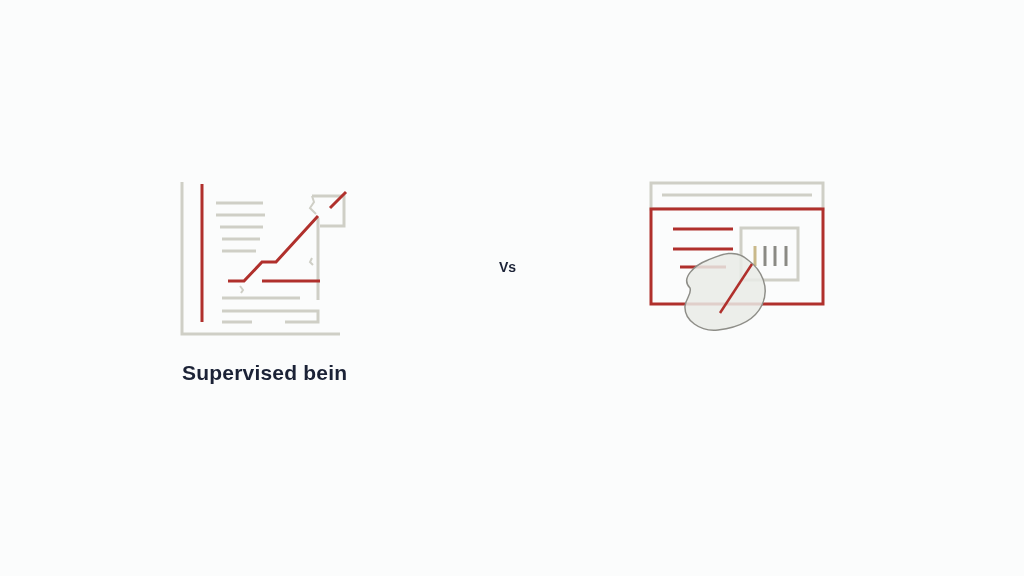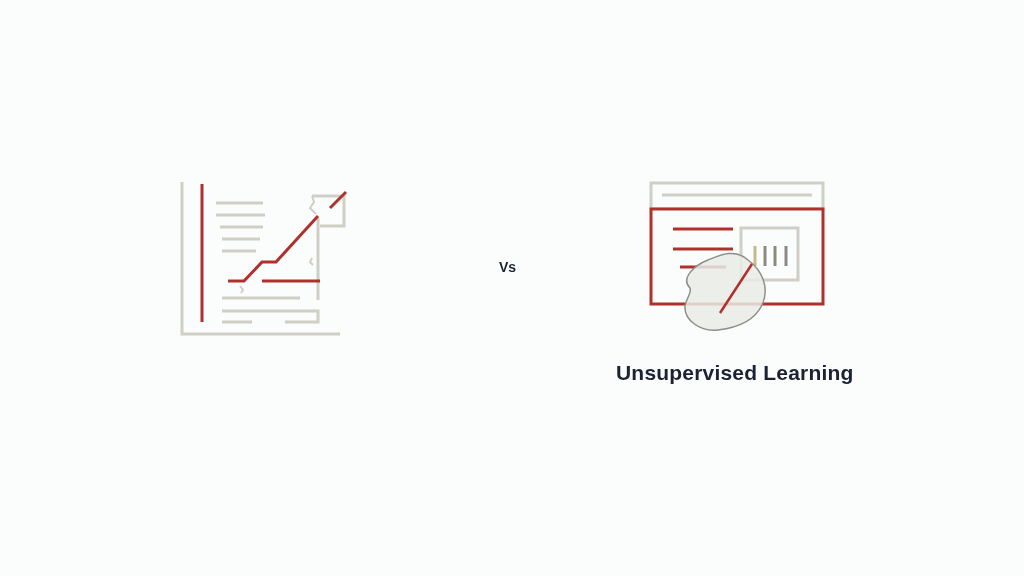--- a/index.html
+++ b/index.html
@@ -76,20 +76,21 @@
     <line x1="92" y1="111" x2="150" y2="111" stroke="#b0302c" stroke-width="3"></line>
 
     <path d="M70,116 l3,4 l-2,3" fill="none" stroke="#cfcfc6" stroke-width="2"></path>
     <path d="M142,88 l-2,4 l3,3" fill="none" stroke="#cfcfc6" stroke-width="2"></path>
 
     <line x1="52" y1="128" x2="130" y2="128" stroke="#cfcfc6" stroke-width="3"></line>
     <polyline points="52,141 148,141 148,152 115,152" fill="none" stroke="#cfcfc6" stroke-width="3"></polyline>
     <line x1="52" y1="152" x2="82" y2="152" stroke="#cfcfc6" stroke-width="3"></line>
   </svg>
 
+  <div class="label label-left">Supervised bein</div>
 
   <div class="vs">Vs</div>
 
   <svg class="icon-svg" style="left:640px; top:170px;" width="200" height="180" viewBox="0 0 200 180">
 
     <rect x="11" y="13" width="172" height="26" fill="none" stroke="#cfcfc6" stroke-width="3"></rect>
     <line x1="22" y1="25" x2="172" y2="25" stroke="#cfcfc6" stroke-width="3"></line>
 
     <rect x="11" y="39" width="172" height="95" fill="#fbfcfc" stroke="#b0302c" stroke-width="3"></rect>
 
@@ -101,15 +102,14 @@
     <line x1="115" y1="76" x2="115" y2="96" stroke="#c9b98a" stroke-width="3"></line>
     <line x1="125" y1="76" x2="125" y2="96" stroke="#8a8a84" stroke-width="3"></line>
     <line x1="135" y1="76" x2="135" y2="96" stroke="#8a8a84" stroke-width="3"></line>
     <line x1="146" y1="76" x2="146" y2="96" stroke="#8a8a84" stroke-width="3"></line>
 
     <path d="M50,118 C40,108 55,95 68,90 C80,85 95,78 108,90 C122,100 130,118 122,135 C114,152 95,158 78,160 C60,162 44,150 45,136 C46,128 52,124 50,118 Z" fill="#e9ebe6" fill-opacity="0.85" stroke="#8e8e88" stroke-width="1.5"></path>
 
     <line x1="80" y1="143" x2="112" y2="94" stroke="#b0302c" stroke-width="2.5"></line>
   </svg>
 
-  <div class="label label-right">Unsupervised Learning</div>
 
 </div>
 
 </body></html>

